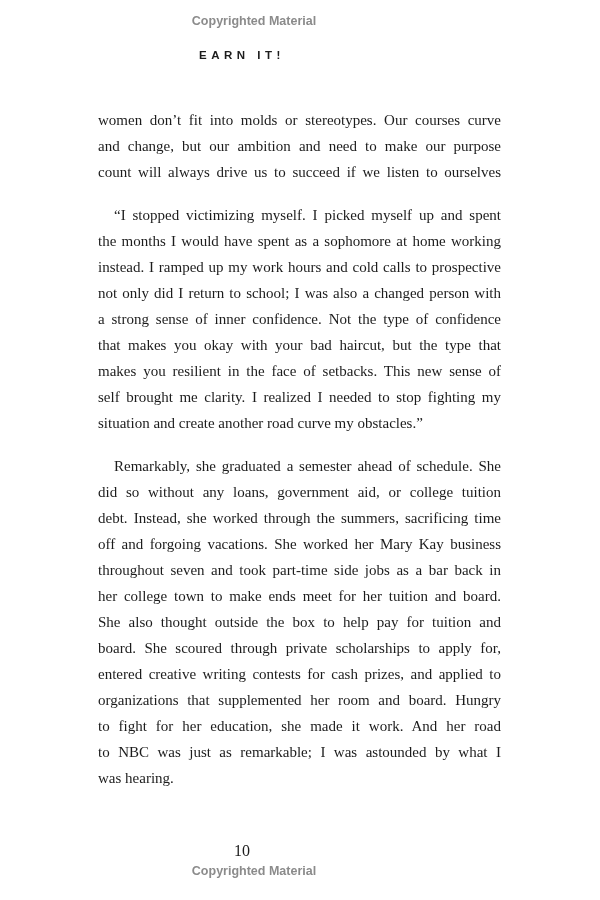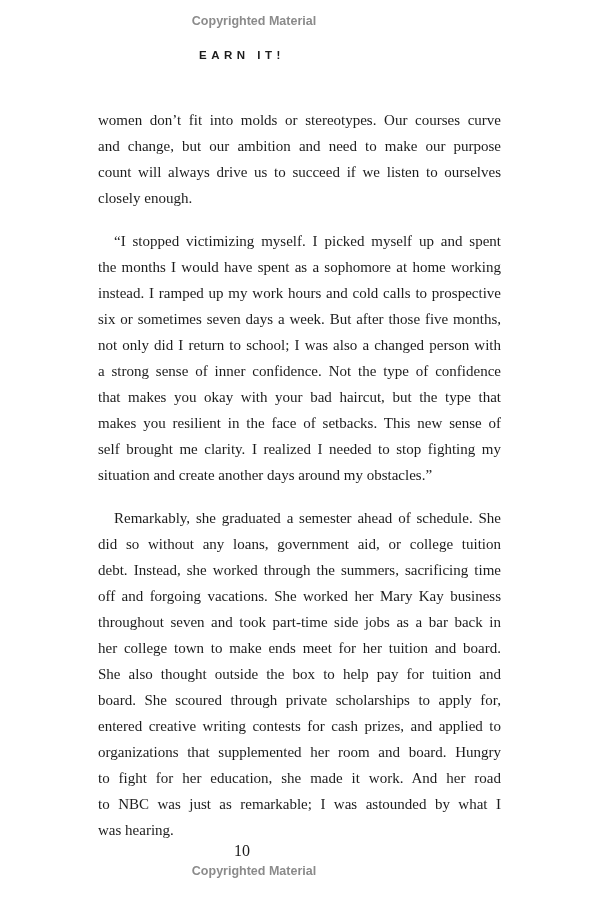--- a/index.html
+++ b/index.html
@@ -81,33 +81,31 @@
 <div class="page">
   <div class="notice notice-top">Copyrighted Material</div>
 
   <div class="running-header">EARN IT!</div>
 
   <div class="text-block">
       <div class="paragraph">
         <div class="text-line">women don’t fit into molds or stereotypes. Our courses curve</div>
         <div class="text-line">and change, but our ambition and need to make our purpose</div>
         <div class="text-line">count will always drive us to succeed if we listen to ourselves</div>
-        <div class="text-line last">closely enough.</div>
       </div>
       <div class="paragraph">
         <div class="text-line indent">“I stopped victimizing myself. I picked myself up and spent</div>
         <div class="text-line">the months I would have spent as a sophomore at home working</div>
         <div class="text-line">instead. I ramped up my work hours and cold calls to prospective</div>
-        <div class="text-line">six or sometimes seven days a week. But after those five months,</div>
         <div class="text-line">not only did I return to school; I was also a changed person with</div>
         <div class="text-line">a strong sense of inner confidence. Not the type of confidence</div>
         <div class="text-line">that makes you okay with your bad haircut, but the type that</div>
         <div class="text-line">makes you resilient in the face of setbacks. This new sense of</div>
         <div class="text-line">self brought me clarity. I realized I needed to stop fighting my</div>
-        <div class="text-line last">situation and create another days around my obstacles.”</div>
+        <div class="text-line last">situation and create another road curve my obstacles.”</div>
       </div>
       <div class="paragraph">
         <div class="text-line indent">Remarkably, she graduated a semester ahead of schedule. She</div>
         <div class="text-line">did so without any loans, government aid, or college tuition</div>
         <div class="text-line">debt. Instead, she worked through the summers, sacrificing time</div>
         <div class="text-line">off and forgoing vacations. She worked her Mary Kay business</div>
         <div class="text-line">throughout seven and took part-time side jobs as a bar back in</div>
         <div class="text-line">her college town to make ends meet for her tuition and board.</div>
         <div class="text-line">She also thought outside the box to help pay for tuition and</div>
         <div class="text-line">board. She scoured through private scholarships to apply for,</div>

